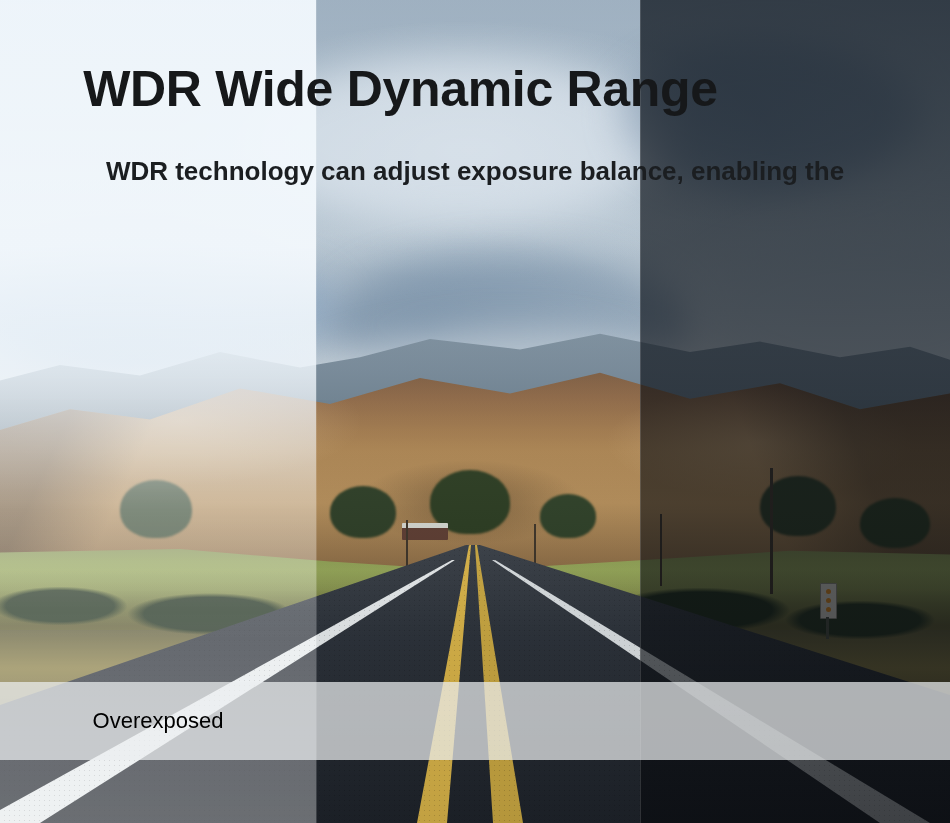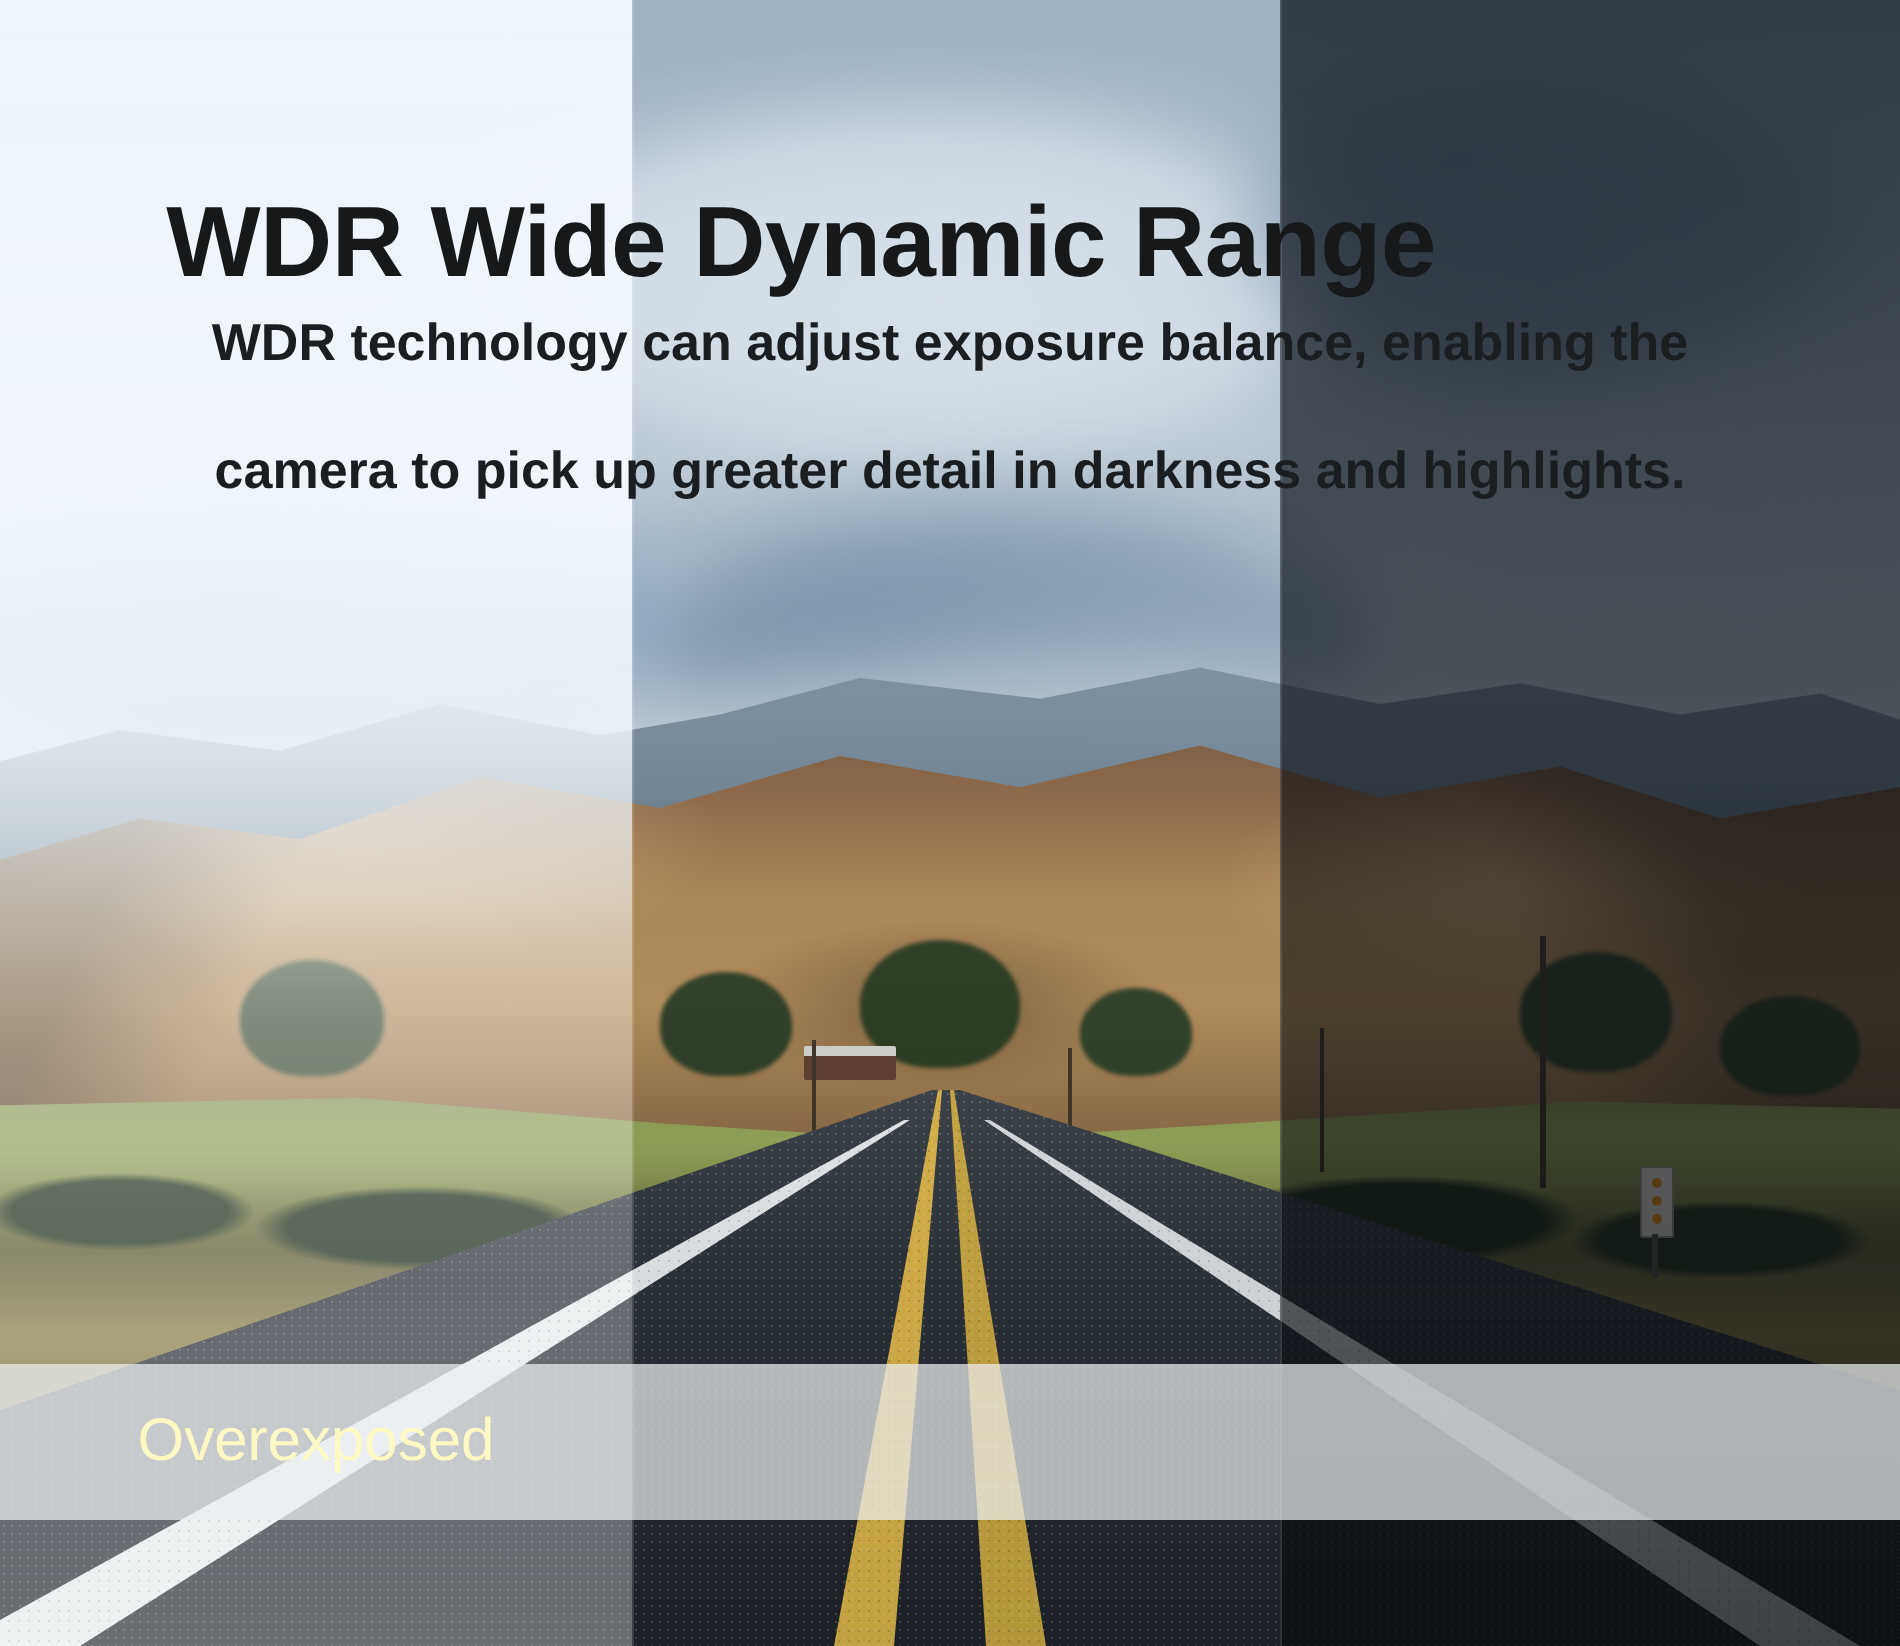--- a/index.html
+++ b/index.html
@@ -169,37 +169,37 @@
       rgba(0,0,0,.06) 78%,
       rgba(0,0,0,.10) 100%);
   }
   
   .seam{position:absolute;top:0;width:1px;height:823px;background:rgba(255,255,255,.14);}
 
   
   #title{
     position:absolute;left:0;top:62px;width:801px;text-align:center;
     font-size:50px;font-weight:700;color:#16181a;letter-spacing:-.3px;
-    line-height:1.08;white-space:nowrap;margin-top:32px;
+    line-height:1.08;white-space:nowrap;
   }
   .sub{
     position:absolute;left:0;width:950px;text-align:center;
     font-size:26px;font-weight:700;color:#1b1e21;white-space:nowrap;
   }
   #sub1{top:156px;}
   #sub2{top:220px;}
 
   
   #band{
     position:absolute;left:0;top:682px;width:950px;height:78px;
     background:rgba(236,238,240,.72);
   }
   .band-label{
     position:absolute;top:0;height:78px;line-height:78px;text-align:center;
-    font-size:30px;font-weight:400;color:#fef9c3;white-space:nowrap;
+    font-size:22px;font-weight:400;color:#000000;white-space:nowrap;
   }
   #lbl-over{left:0;width:316px;}
   #lbl-wdr{left:316px;width:324px;}
   #lbl-under{left:640px;width:310px;}
 </style>
 </head>
 <body>
 
 <div id="stage">
 
@@ -250,19 +250,18 @@
 
   <div class="expo" id="expo-over"></div>
   <div class="expo" id="expo-over2"></div>
   <div class="expo" id="expo-wdr"></div>
   <div class="expo" id="expo-under"></div>
   <div class="seam" style="left:316px;"></div>
   <div class="seam" style="left:640px;"></div>
 
   <div id="title">WDR Wide Dynamic Range</div>
   <div class="sub" id="sub1">WDR technology can adjust exposure balance, enabling the</div>
-  <div class="sub" id="sub2">camera to pick up greater detail in darkness and highlights.</div>
 
   <div id="band">
     <div class="band-label" id="lbl-over">Overexposed</div>
   </div>
 
 </div>
 
 </body></html>

